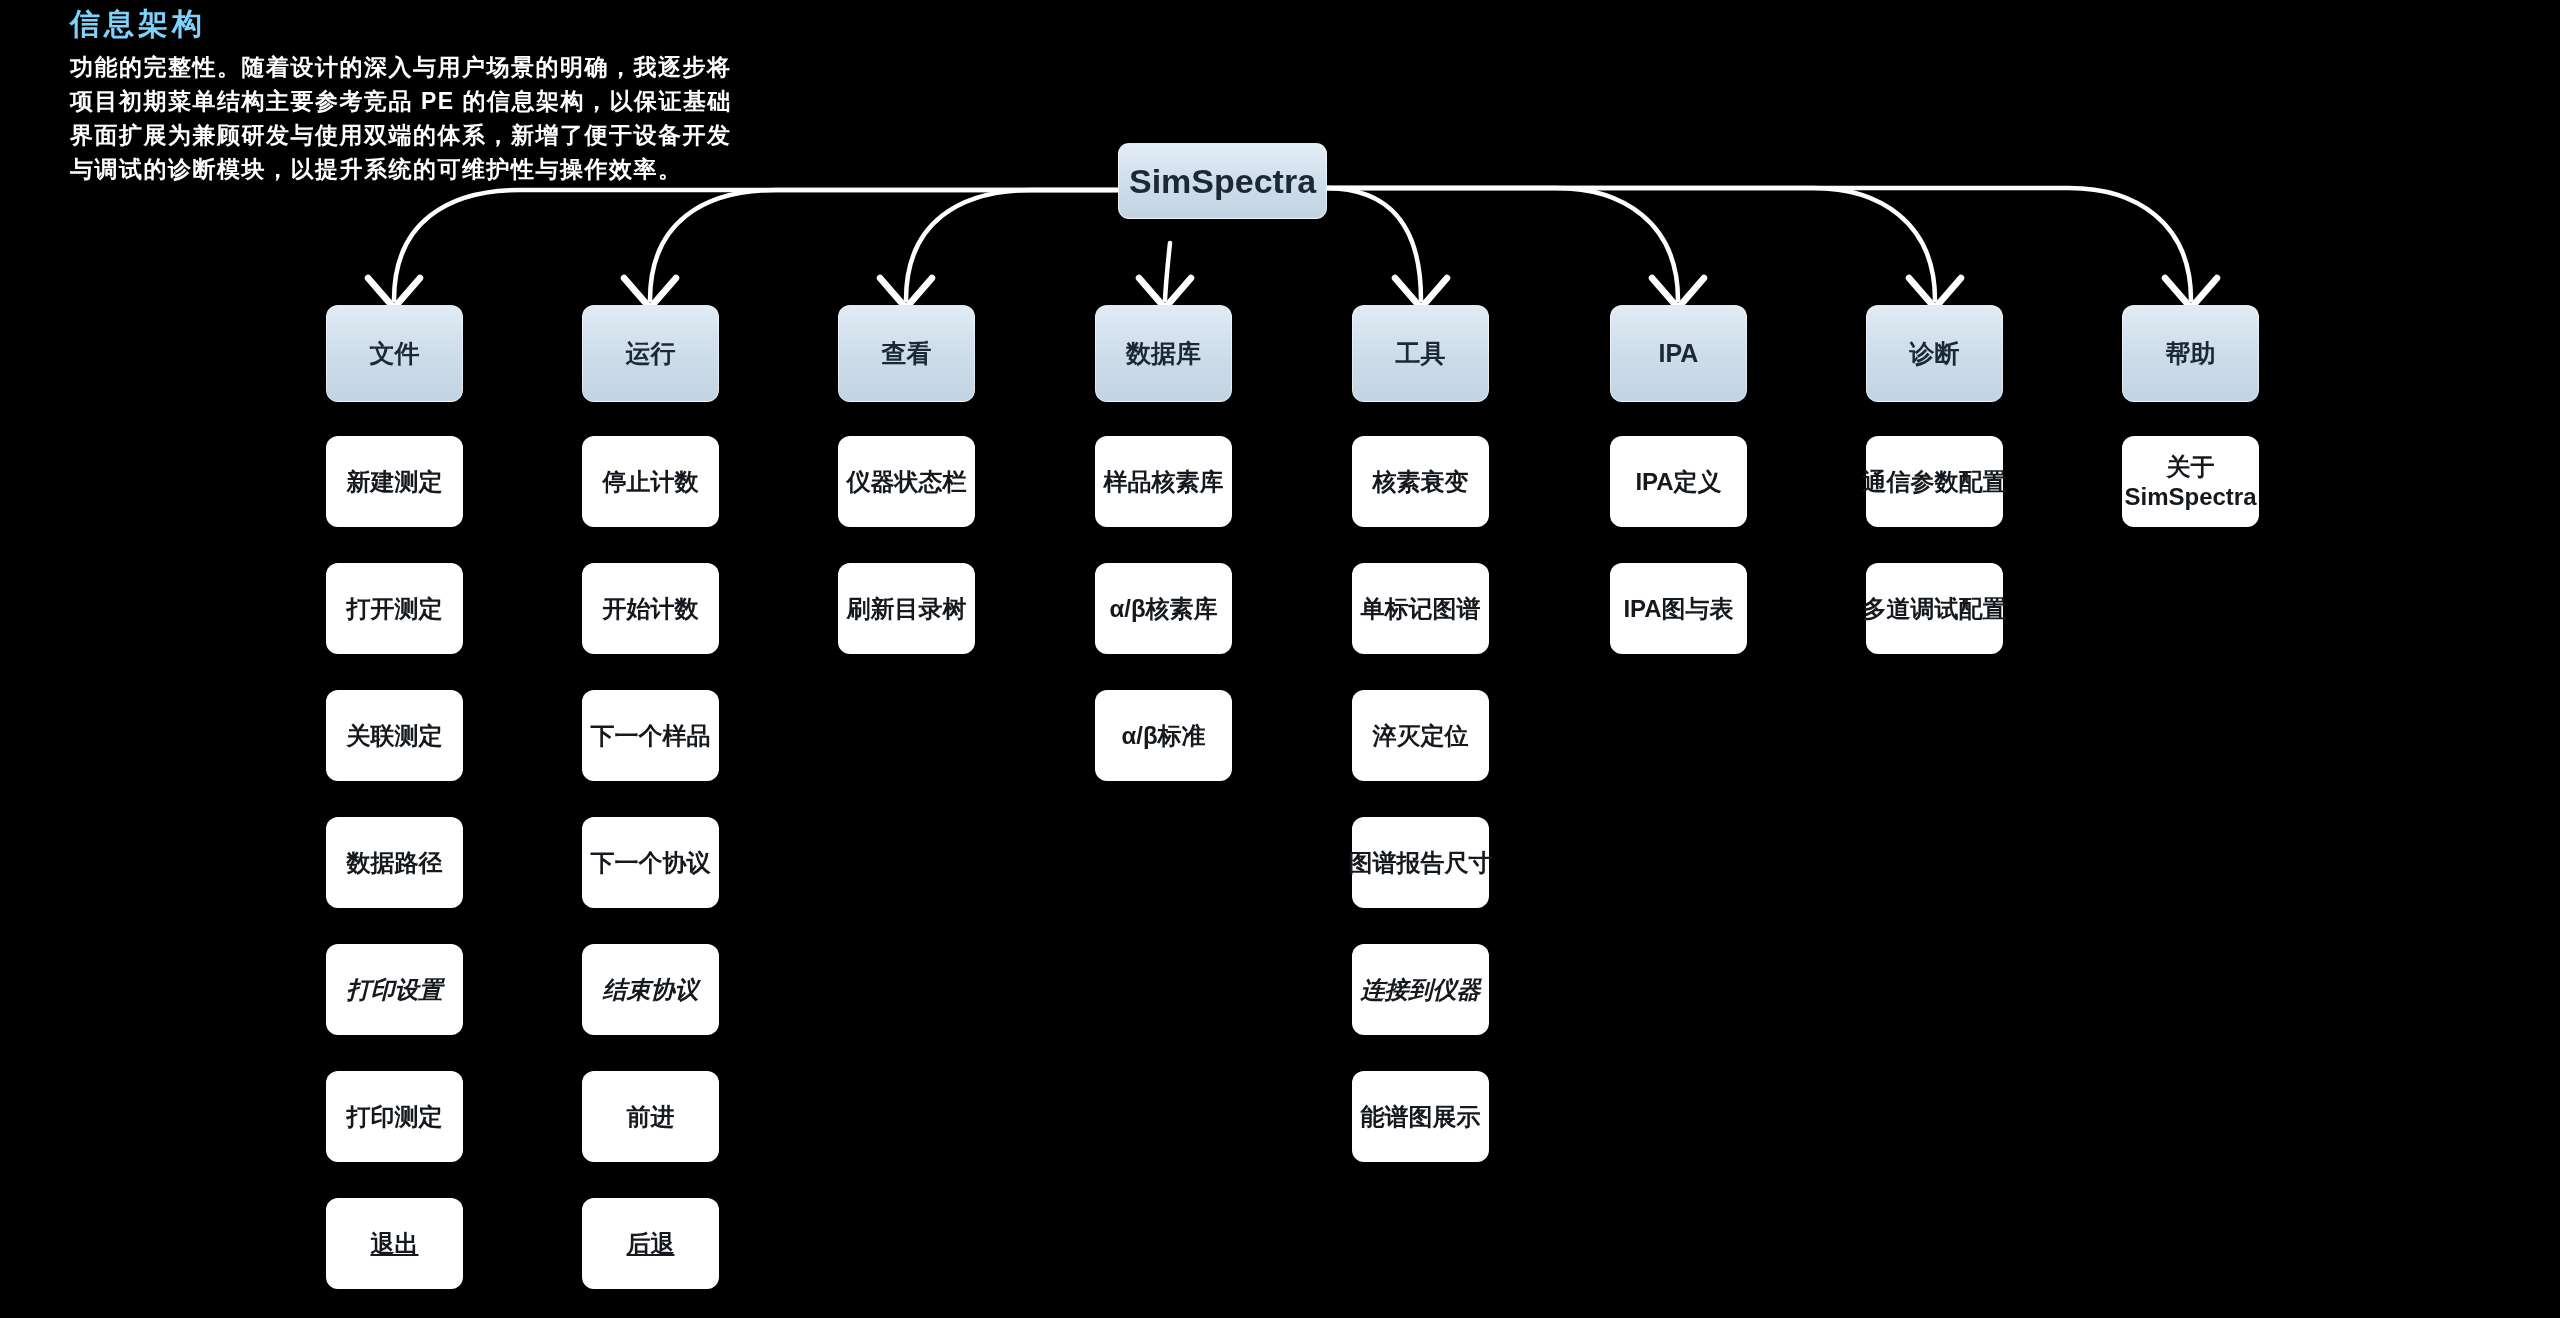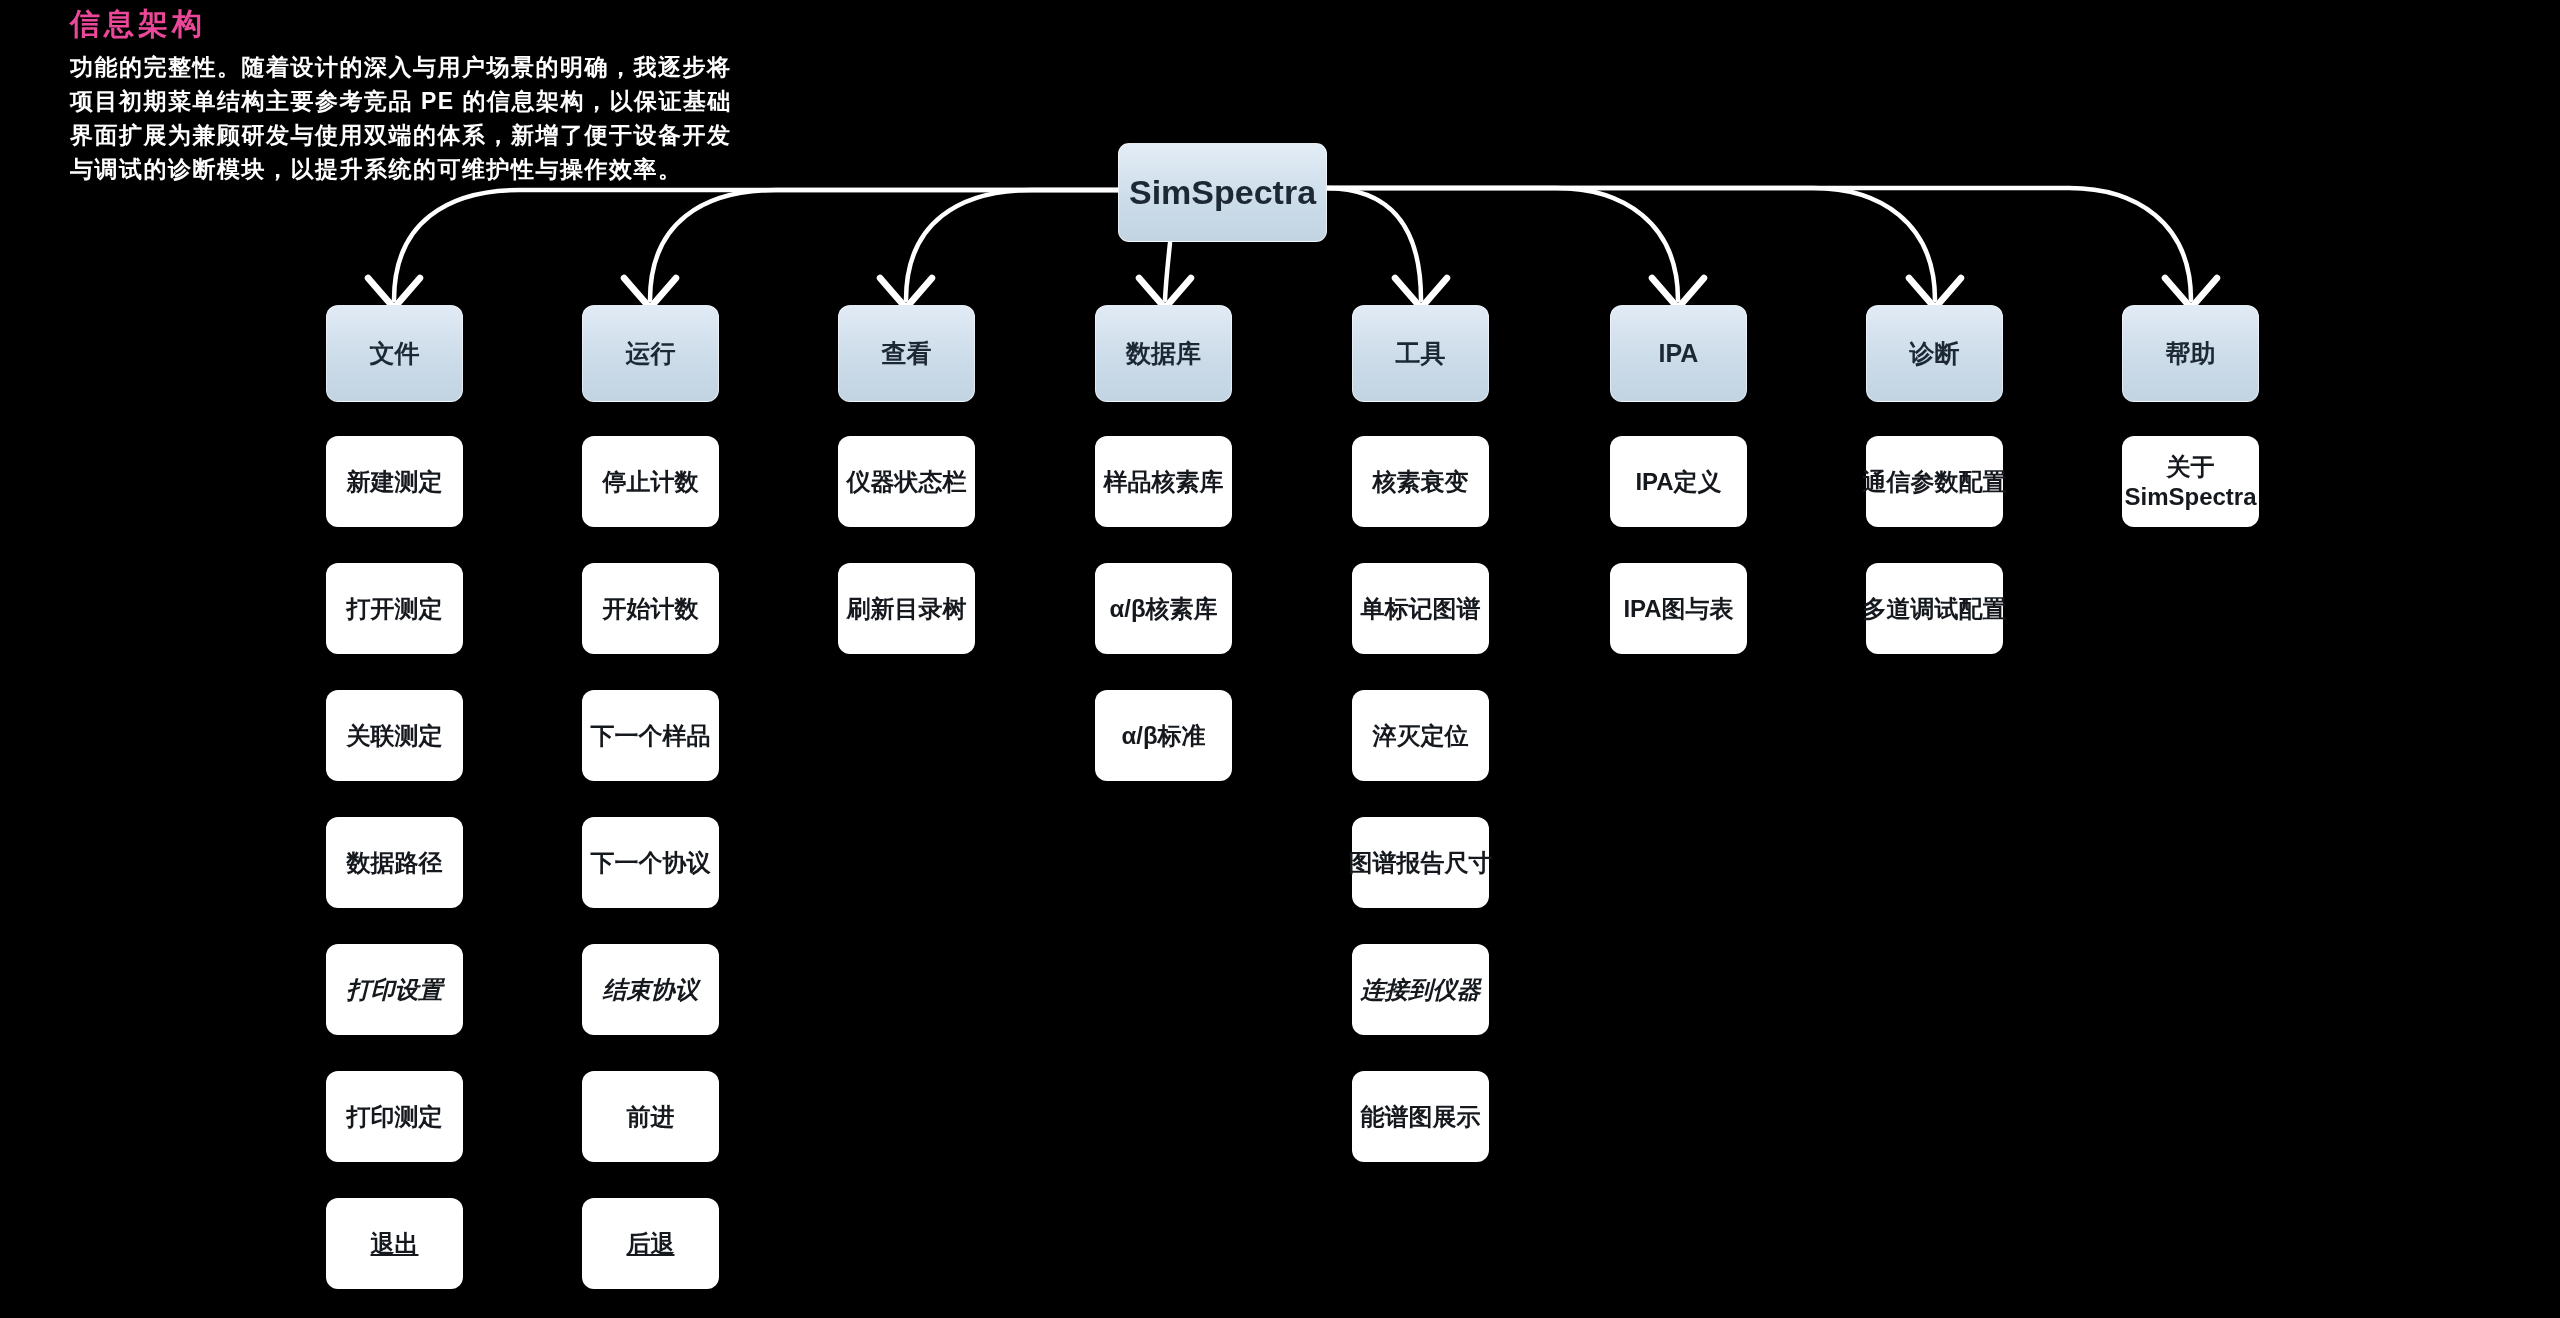--- a/index.html
+++ b/index.html
@@ -3,39 +3,39 @@
 <meta charset="utf-8">
 <style>
   html,body{margin:0;padding:0;background:#000;}
   .stage{
     position:relative;width:2560px;height:1318px;background:#000;overflow:hidden;
     font-family:"Liberation Sans","DejaVu Sans",sans-serif;
   }
   
   .intro{position:absolute;left:70px;top:8px;color:#fff;}
   .intro h1{
-    margin:0 0 10px 0;font-size:30px;line-height:32px;font-weight:800;letter-spacing:4px;color:#ec4899;
+    margin:0 0 10px 0;font-size:30px;line-height:32px;font-weight:800;letter-spacing:4px;color:#7dd3fc;
   }
   .intro .desc-line{
     font-size:23px;line-height:34px;font-weight:700;letter-spacing:1.5px;white-space:nowrap;color:#fff;
   }
   
   svg.connectors{position:absolute;left:0;top:0;width:2560px;height:1318px;}
   svg.connectors path,svg.connectors polyline,svg.connectors line{
     fill:none;stroke:#fff;stroke-linecap:round;stroke-linejoin:round;
   }
   svg.connectors .edge{stroke-width:4.5px;}
   svg.connectors .head{stroke-width:6.5px;}
   
   .box{
     position:absolute;width:137px;display:flex;align-items:center;justify-content:center;
     text-align:center;border-radius:12px;box-sizing:border-box;
   }
   .node-root{
-    left:1118px;top:143px;width:209px;height:99px;
+    left:1118px;top:143px;width:209px;height:76px;
     background:linear-gradient(180deg,#e3edf6 0%,#cdddea 55%,#c2d3e2 100%);
     border:1px solid rgba(255,255,255,0.55);
     color:#1c2833;font-size:34px;font-weight:700;border-radius:11px;
   }
   .node-cat{
     top:305px;height:97px;
     background:linear-gradient(180deg,#e1ebf5 0%,#ccdce9 55%,#c2d3e2 100%);
     border:1px solid rgba(255,255,255,0.5);
     color:#1c2833;font-size:25px;font-weight:700;
   }

